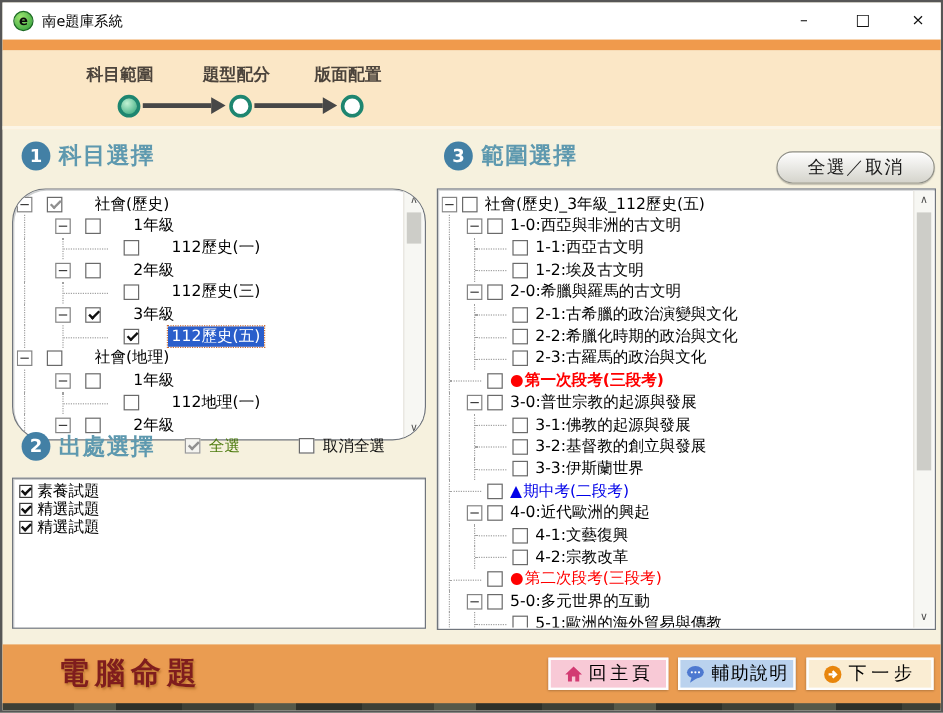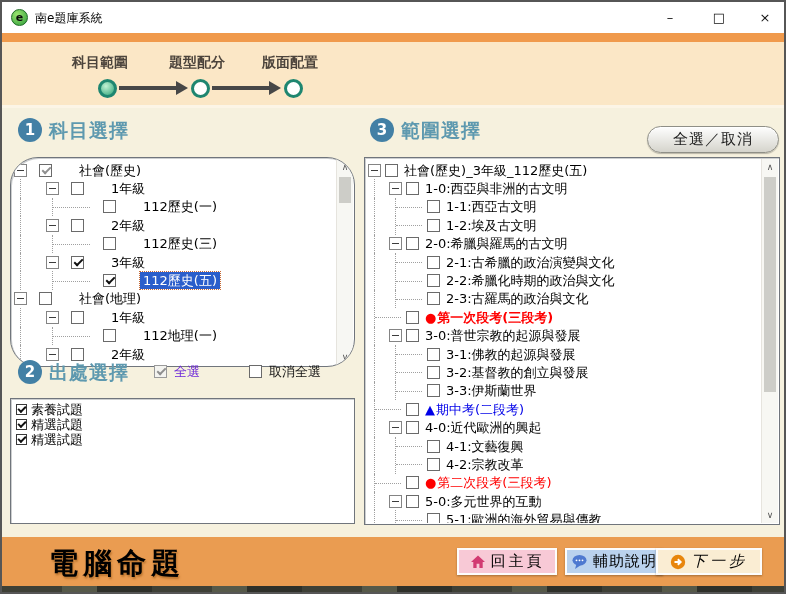--- a/index.html
+++ b/index.html
@@ -42,21 +42,21 @@
   .sec1-c { left:16px; top:116px; }  .sec1-t { left:47px; top:116px; }
   .sec2-c { left:16px; top:358px; }  .sec2-t { left:47px; top:358px; }
   .sec3-c { left:368px; top:116px; } .sec3-t { left:399px; top:116px; }
 
   .hdr-cb { position:absolute; width:13px; height:13px; border:1px solid #6a6a6a; background:#fff; }
   .hdr-cb.disabled { border-color:#9a9a9a; background:#F4F4F0; }
   .hdr-cb.checked::after { content:""; position:absolute; left:2px; top:2px; width:7px; height:3px;
         border-left:2px solid #8f8f8f; border-bottom:2px solid #8f8f8f; transform:rotate(-45deg); }
   .cb-selall { left:152px; top:363px; } .cb-deselall { left:247px; top:363px; }
   .hdr-cb-label { position:absolute; font-size:13px; color:#141414; top:361px; }
-  .lab-selall { left:172px; color:#6d28d9; } .lab-deselall { left:267px; }
+  .lab-selall { left:172px; color:#4d7c0f; } .lab-deselall { left:267px; }
 
   .toggle-btn { position:absolute; left:645px; top:124px; width:132px; height:27px;
                 border-radius:14px; border:1px solid #8F8F87;
                 background:linear-gradient(#FEFEFE,#D5D4CC);
                 box-shadow:inset 0 1px 0 #fff, 0 1px 1px rgba(0,0,0,.25);
                 font-size:15px; text-align:center; line-height:25px; color:#1a1a1a;
                 letter-spacing:1px; cursor:default; }
 
   
   .box { position:absolute; background:#fff; border:1px solid #70757C;
@@ -104,29 +104,29 @@
   .listbox { position:absolute; left:3px; top:3px; right:19px; bottom:1px; overflow:hidden; }
   .list-row { display:flex; align-items:center; height:15.2px; }
   .lcb { flex:none; width:11px; height:11px; border:1px solid #3a3a3a; background:#fff;
          margin:0 4px 0 2px; position:relative; }
   .lcb.checked::after { content:""; position:absolute; left:1px; top:1px; width:6px; height:3px;
          border-left:2px solid #101010; border-bottom:2px solid #101010; transform:rotate(-45deg); }
   .list-label { font-size:13px; line-height:15px; }
 
   
   .footer { position:absolute; left:0; top:535px; width:100%; height:53px; background:#EA9C51; }
-  .footer-title { position:absolute; left:47px; top:7px; font-size:29px; font-weight:bold;
-                  color:#000000; letter-spacing:5px; text-shadow:1px 2px 2px rgba(150,85,20,.55); }
+  .footer-title { position:absolute; left:47px; top:7px; font-size:25px; font-weight:bold;
+                  color:#7f1d1d; letter-spacing:5px; text-shadow:1px 2px 2px rgba(150,85,20,.55); }
   .fbtn { position:absolute; top:11px; height:27px; border:2px solid #FDFDFD;
           box-shadow:0 1px 2px rgba(0,0,0,.3); display:flex; align-items:center;
           justify-content:center; font-size:15px; color:#000000; cursor:default; }
   .fbtn svg { margin-right:5px; }
   .fbtn-home { left:455px; width:100px; background:#F8C9D6; letter-spacing:3px; }
   .fbtn-help { left:563px; width:98px;  background:#BAD2EE; letter-spacing:1px; }
-  .fbtn-next { left:654px; width:106px; background:#FAEDD3; letter-spacing:4px;font-style:italic; }
+  .fbtn-next { left:670px; width:106px; background:#FAEDD3; letter-spacing:4px; }
 
   .bottomstrip { position:absolute; left:0; bottom:0; width:100%; height:6px;
        background:repeating-linear-gradient(90deg,#3E4036 0 60px,#565949 60px 95px,#2E3029 95px 150px); }
 </style>
 </head>
 <body>
 
 <div class="window">
 
   <div class="titlebar">

